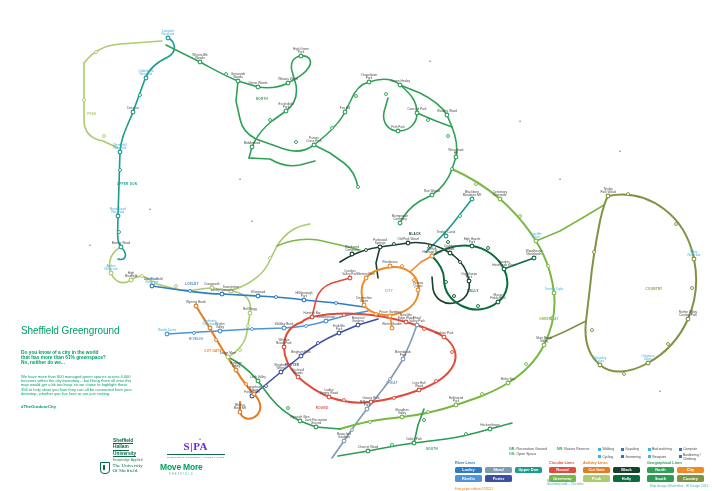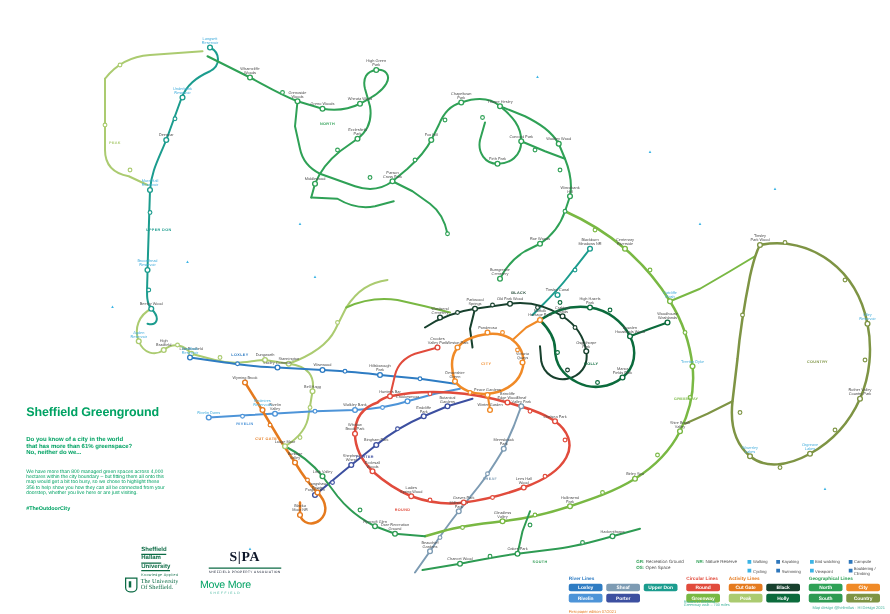--- a/index.html
+++ b/index.html
@@ -3,43 +3,43 @@
 <meta charset="utf-8">
 <style>
   html,body{margin:0;padding:0;background:#fff;}
   .page{position:relative;width:712px;height:491px;background:#fff;overflow:hidden;
         font-family:"Liberation Sans",sans-serif;}
   #map-svg{position:absolute;left:0;top:0;width:712px;height:491px;}
   #map-svg text{font-family:"Liberation Sans",sans-serif;}
 
   
   .panel{position:absolute;left:21px;top:325px;width:190px;color:#00A263;}
-  .title{font-size:10px;font-weight:bold;letter-spacing:-0.1px;margin:0 0 14px 0;}
+  .title{font-size:10px;font-weight:normal;letter-spacing:-0.1px;margin:0 0 14px 0;}
   .intro{font-size:4.8px;font-weight:bold;line-height:5.2px;white-space:pre-line;margin-bottom:9px;width:120px;}
   .bodytxt{font-size:4px;line-height:4.35px;width:112px;margin-bottom:8px;}
   .hashtag{font-size:4.3px;font-weight:bold;}
 
   
   .oc-logo{position:absolute;left:21px;top:437px;width:82px;height:47px;}
   .oc-frame{position:absolute;left:0;top:0;width:48px;height:46px;border:1.6px solid #00A263;background:#fff;}
   .oc-text{position:absolute;left:4px;top:3px;font-weight:bold;color:#00A263;font-size:9px;line-height:9.6px;letter-spacing:-0.3px;}
   .oc-badge{position:absolute;left:42px;top:16px;width:38px;height:23px;background:#00A263;color:#fff;
             font-size:6px;font-weight:bold;display:flex;align-items:center;justify-content:center;}
   .hallam{position:absolute;left:113px;top:438px;color:#0C6B45;}
   .hallam .l{display:block;font-weight:bold;font-size:4.8px;line-height:5.4px;border-bottom:0.7px solid #0C6B45;width:max-content;}
   .hallam .tag{font-size:2.9px;margin-top:1px;letter-spacing:0.3px;}
-  .spa{position:absolute;left:167px;top:441px;color:#0f172a;text-align:center;}
+  .spa{position:absolute;left:167px;top:441px;color:#6d28d9;text-align:center;}
   .spa .big{font-family:"Liberation Serif",serif;font-size:11px;font-weight:bold;letter-spacing:0.5px;line-height:11px;}
   .spa .tag{font-size:2.5px;letter-spacing:0.4px;margin-top:1.5px;border-top:0.6px solid #0C6B45;padding-top:1px;}
   .uos{position:absolute;left:100px;top:462px;display:flex;align-items:center;color:#0C6B45;}
   .uos-crest{width:8px;height:10px;border:1px solid #0C6B45;border-radius:0 0 4px 4px;margin-right:2.5px;position:relative;}
   .uos-crest:after{content:"";position:absolute;left:2.4px;top:1.6px;width:1.6px;height:5.4px;background:#0C6B45;}
   .uos-text{font-family:"Liberation Serif",serif;font-size:5px;line-height:5.4px;}
   .mm{position:absolute;left:160px;top:463px;color:#00A263;text-align:center;}
-  .mm .big{font-weight:normal;font-size:8.5px;letter-spacing:-0.2px;line-height:9px;}
+  .mm .big{font-weight:bold;font-size:8.5px;letter-spacing:-0.2px;line-height:9px;}
   .mm .tag{font-size:2.6px;letter-spacing:1.2px;margin-top:1px;color:#3FB39A;}
 
   
   .abbr{position:absolute;left:509px;top:447px;display:grid;grid-auto-flow:column;grid-template-rows:repeat(2,auto);
         column-gap:10px;row-gap:1.4px;font-size:3.6px;color:#4a4a4a;}
   .abbr b{color:#2FA156;}
   .acts{position:absolute;left:598px;top:447px;display:grid;grid-template-columns:repeat(4,auto);
         column-gap:7px;row-gap:1.8px;font-size:3.3px;color:#4a4a4a;}
   .act-item{display:flex;align-items:center;}
   .act-ic{width:3px;height:3px;margin-right:1.4px;display:inline-block;}

